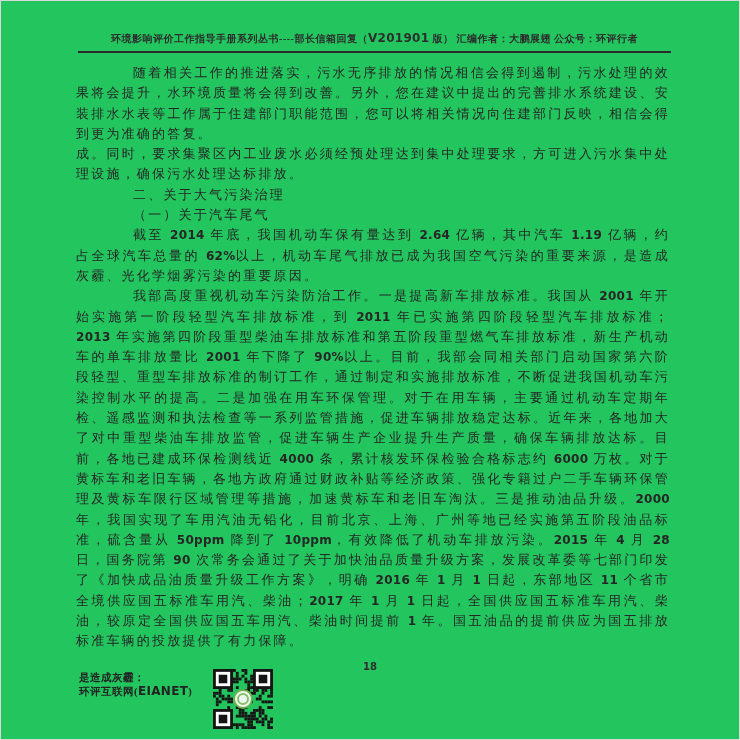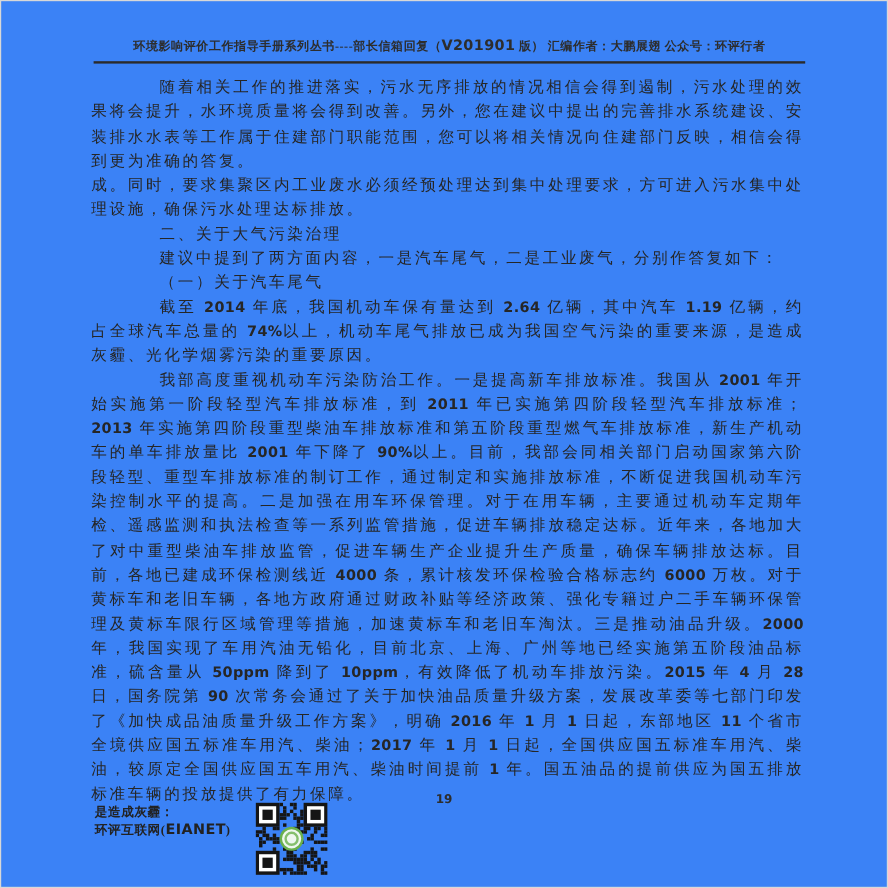--- a/index.html
+++ b/index.html
@@ -1,19 +1,19 @@
 <!DOCTYPE html>
 <html><head>
 <meta charset="utf-8">
 <style>
   html, body { margin: 0; padding: 0; background: #ffffff; }
   body { width: 740px; height: 740px; position: relative; overflow: hidden;
          font-family: "Liberation Serif", "DejaVu Serif", serif; }
 
-  .page { position: absolute; inset: 0; background: #3b82f6;
+  .page { position: absolute; inset: 0; background: #22c55e;
           border: 1px solid #d8d8d8; box-sizing: border-box; }
 
   
   .header { position: absolute; left: 77px; right: 68px; top: 30px;
             text-align: center; font-size: 10px; font-weight: bold;
             color: #2d2d2d; letter-spacing: 0.5px;
             padding-bottom: 5px; border-bottom: 2px solid #2b2b2b; }
 
   
   .doc-body { position: absolute; left: 75px; right: 69px; top: 62px;
@@ -48,27 +48,26 @@
 <div class="page">
 
   <div class="header">
     <span>环境影响评价工作指导手册系列丛书----部长信箱回复（<span class="num">V201901</span> 版） 汇编作者：大鹏展翅 公众号：环评行者</span>
   </div>
 
   <div class="doc-body">
       <p class="para indent">随着相关工作的推进落实，污水无序排放的情况相信会得到遏制，污水处理的效果将会提升，水环境质量将会得到改善。另外，您在建议中提出的完善排水系统建设、安装排水水表等工作属于住建部门职能范围，您可以将相关情况向住建部门反映，相信会得到更为准确的答复。</p>
       <p class="para">成。同时，要求集聚区内工业废水必须经预处理达到集中处理要求，方可进入污水集中处理设施，确保污水处理达标排放。</p>
       <p class="para indent">二、关于大气污染治理</p>
-      <p class="para indent">建议中提到了两方面内容，一是汽车尾气，二是工业废气，分别作答复如下：</p>
       <p class="para indent">（一）关于汽车尾气</p>
-      <p class="para indent">截至 <span class="num">2014</span> 年底，我国机动车保有量达到 <span class="num">2.64</span> 亿辆，其中汽车 <span class="num">1.19</span> 亿辆，约占全球汽车总量的 <span class="num">74%</span>以上，机动车尾气排放已成为我国空气污染的重要来源，是造成灰霾、光化学烟雾污染的重要原因。</p>
+      <p class="para indent">截至 <span class="num">2014</span> 年底，我国机动车保有量达到 <span class="num">2.64</span> 亿辆，其中汽车 <span class="num">1.19</span> 亿辆，约占全球汽车总量的 <span class="num">62%</span>以上，机动车尾气排放已成为我国空气污染的重要来源，是造成灰霾、光化学烟雾污染的重要原因。</p>
       <p class="para indent">我部高度重视机动车污染防治工作。一是提高新车排放标准。我国从 <span class="num">2001</span> 年开始实施第一阶段轻型汽车排放标准，到 <span class="num">2011</span> 年已实施第四阶段轻型汽车排放标准；<span class="num">2013</span> 年实施第四阶段重型柴油车排放标准和第五阶段重型燃气车排放标准，新生产机动车的单车排放量比 <span class="num">2001</span> 年下降了 <span class="num">90%</span>以上。目前，我部会同相关部门启动国家第六阶段轻型、重型车排放标准的制订工作，通过制定和实施排放标准，不断促进我国机动车污染控制水平的提高。二是加强在用车环保管理。对于在用车辆，主要通过机动车定期年检、遥感监测和执法检查等一系列监管措施，促进车辆排放稳定达标。近年来，各地加大了对中重型柴油车排放监管，促进车辆生产企业提升生产质量，确保车辆排放达标。目前，各地已建成环保检测线近 <span class="num">4000</span> 条，累计核发环保检验合格标志约 <span class="num">6000</span> 万枚。对于黄标车和老旧车辆，各地方政府通过财政补贴等经济政策、强化专籍过户二手车辆环保管理及黄标车限行区域管理等措施，加速黄标车和老旧车淘汰。三是推动油品升级。<span class="num">2000</span> 年，我国实现了车用汽油无铅化，目前北京、上海、广州等地已经实施第五阶段油品标准，硫含量从 <span class="num">50ppm</span> 降到了 <span class="num">10ppm</span>，有效降低了机动车排放污染。<span class="num">2015</span> 年 <span class="num">4</span> 月 <span class="num">28</span> 日，国务院第 <span class="num">90</span> 次常务会通过了关于加快油品质量升级方案，发展改革委等七部门印发了《加快成品油质量升级工作方案》，明确 <span class="num">2016</span> 年 <span class="num">1</span> 月 <span class="num">1</span> 日起，东部地区 <span class="num">11</span> 个省市全境供应国五标准车用汽、柴油；<span class="num">2017</span> 年 <span class="num">1</span> 月 <span class="num">1</span> 日起，全国供应国五标准车用汽、柴油，较原定全国供应国五车用汽、柴油时间提前 <span class="num">1</span> 年。国五油品的提前供应为国五排放标准车辆的投放提供了有力保障。</p>
     </div>
 
-  <div class="page-number">19</div>
+  <div class="page-number">18</div>
 
   <div class="footer-left">
     <div>是造成灰霾：</div>
     <div>环评互联网(<span class="num">EIANET</span>)</div>
   </div>
 
   <div class="qr">
     <svg xmlns="http://www.w3.org/2000/svg" viewBox="0 0 58.8 58.8">
         <rect x="0" y="0" width="19.599999999999998" height="19.599999999999998" fill="#151515"></rect>
         <rect x="2.8" y="2.8" width="14" height="14" fill="#fff"></rect>

